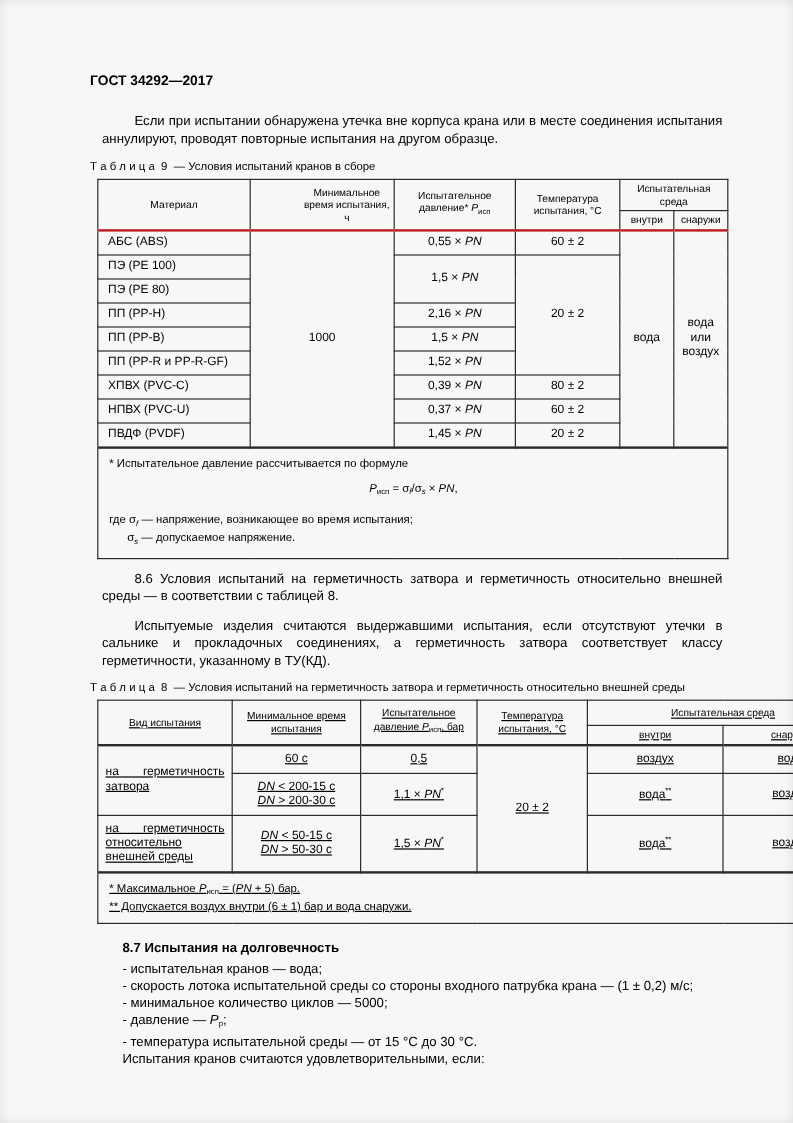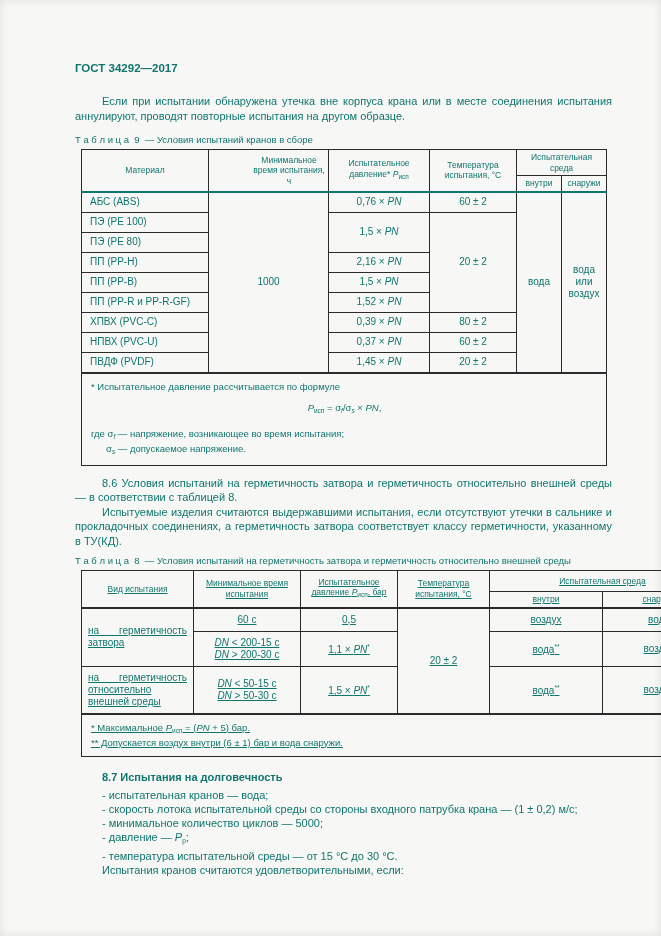--- a/index.html
+++ b/index.html
@@ -1,24 +1,24 @@
 <!DOCTYPE html>
 <html><head>
 <meta charset="utf-8">
 <style>
   html,body { margin:0; padding:0; background:#e9e9e9; }
   .page {
     width:661px; height:936px; position:relative; overflow:hidden;
-    background:#f7f7f6; color:#0f766e;
+    background:#f7f7f6; color:#000000;
     font-family:"Liberation Sans","DejaVu Sans",sans-serif;
     box-sizing:border-box; padding:62px 49px 0 75px;
     box-shadow: inset 0 0 10px rgba(0,0,0,0.10);
   }
   .doc-header { font-size:11.5px; font-weight:bold; margin:0 0 20px 0; }
-  .para { font-size:11px; line-height:14.5px; text-align:justify; margin:0; }
+  .para { font-size:11px; line-height:14.5px; text-align:justify; margin:10px; }
   .indent { text-indent:27px; }
   .caption { font-size:9.5px; margin:11px 0 4px 0; }
   .cap-label { white-space:pre; }
   .cap-text { }
 
   table { border-collapse:collapse; table-layout:fixed; margin-left:6px; }
   th, td { border:1px solid #2b2b2b; overflow:hidden; }
   th {
     font-size:8.5px; line-height:10.5px; font-weight:normal;
     text-align:center; vertical-align:middle; padding:2px 3px;
@@ -29,21 +29,21 @@
   }
   sub { font-size:6.5px; vertical-align:-2px; }
   sup { font-size:6.5px; vertical-align:4px; }
   i { font-style:italic; }
 
   
   .t7 { width:526px; }
   .t7 .w-mat{width:120px;} .t7 .w-time{width:72px;padding-left:44px;} .t7 .w-pres{width:94px;}
   .t7 .w-temp{width:80px;} .t7 .w-in{width:75px;} .t7 .w-out{width:85px;}
   .t7 thead tr:first-child th { height:16px; }
-  .t7 tbody tr:first-child td { border-top:2px solid #0f766e; }
+  .t7 tbody tr:first-child td { border-top:2px solid #b91c1c; }
   .t7 td.mat { text-align:left; padding-left:8px; height:15px; }
   .footrow td {
     border-top:2px solid #2b2b2b; text-align:left; font-size:9.5px;
     line-height:12px; padding:7px 8px 7px 9px; height:auto;
   }
   .fn-formula { text-align:center; margin:9px 0 11px 0; font-size:9.5px; }
   .fn-where2 { padding-left:15px; }
 
   
   .t8 { width:635px;text-decoration:underline; }
@@ -84,21 +84,21 @@
       </tr>
       <tr>
         <th class="w-in">внутри</th>
         <th class="w-out">снаружи</th>
       </tr>
     </thead>
     <tbody>
       <tr>
         <td class="mat">АБС (ABS)</td>
         <td rowspan="9">1000</td>
-        <td><span>0,76 × </span><i>PN</i></td>
+        <td><span>0,55 × </span><i>PN</i></td>
         <td>60 ± 2</td>
         <td rowspan="9">вода</td>
         <td rowspan="9">вода или воздух</td>
       </tr>
       <tr>
         <td class="mat">ПЭ (PE 100)</td>
         <td rowspan="2"><span>1,5 × </span><i>PN</i></td>
         <td rowspan="5">20 ± 2</td>
       </tr>
       <tr>

